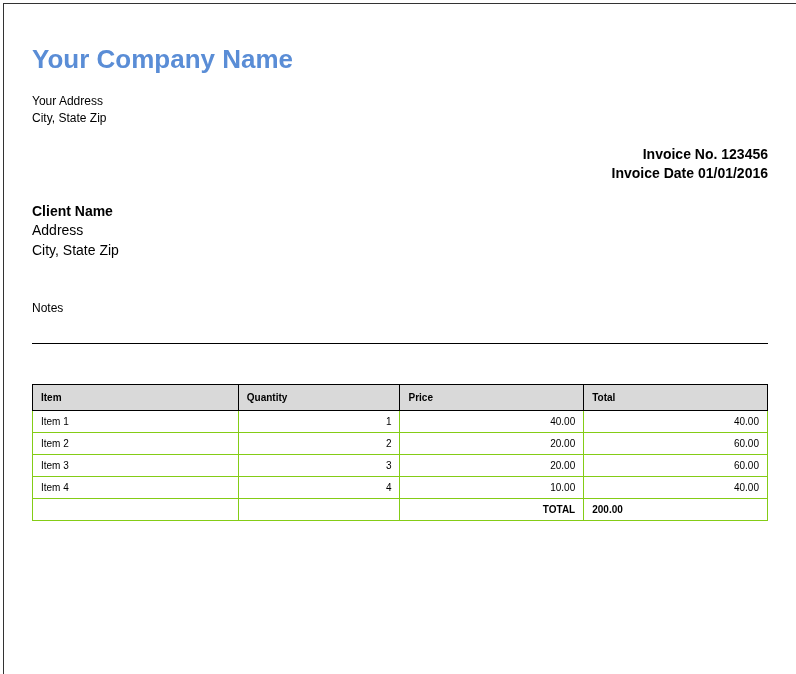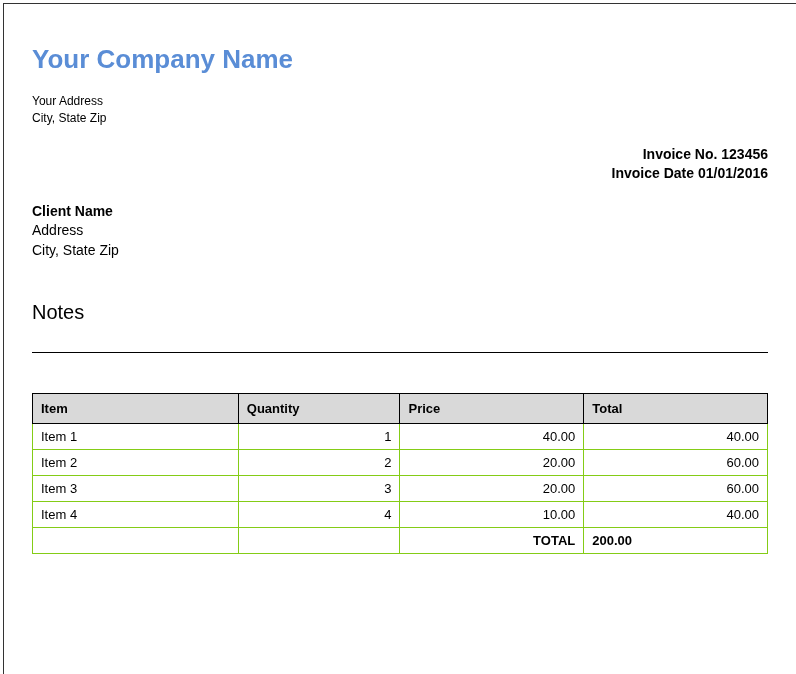--- a/index.html
+++ b/index.html
@@ -43,33 +43,33 @@
     }
     .client-block {
       font-size: 14px;
       line-height: 1.4;
       margin-bottom: 40px;
     }
     .client-name {
       font-weight: bold;
     }
     .notes-section {
-      font-size: 20px;
+      font-size: 12px;
       margin-bottom: 10px;
     }
     .notes-line {
       border: none;
       border-top: 1px solid #000;
       margin-top: 28px;
       margin-bottom: 40px;
     }
     table.invoice-table {
       width: 100%;
       border-collapse: collapse;
-      font-size: 13px;
+      font-size: 10px;
     }
     table.invoice-table th {
       background: #d9d9d9;
       border: 1px solid #000;
       padding: 7px 8px;
       font-weight: bold;
       text-align: left;
     }
     table.invoice-table th.num {
       text-align: left;

